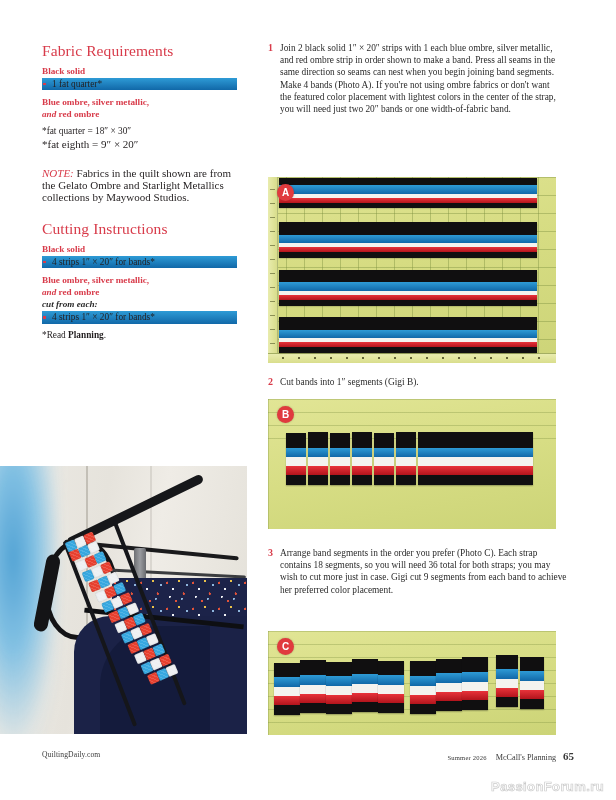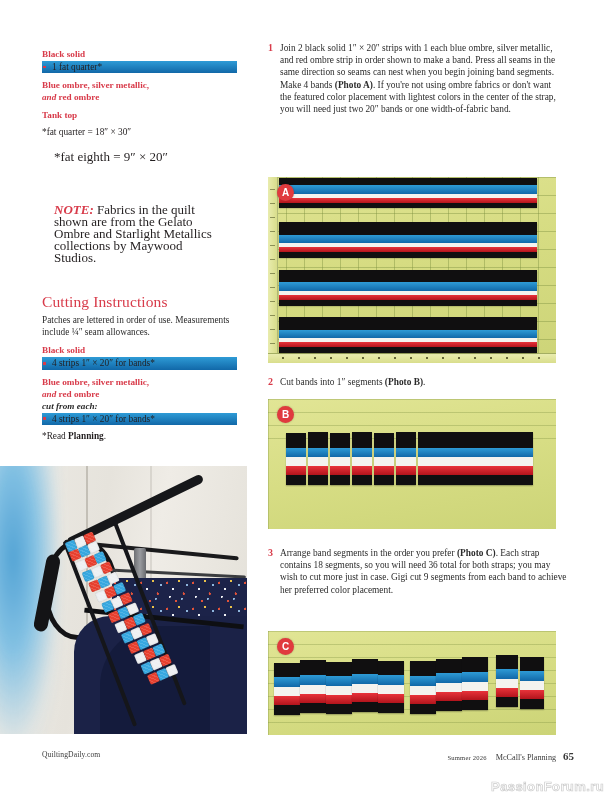--- a/index.html
+++ b/index.html
@@ -12,36 +12,36 @@
   .h-red{color:#d83b4a;font-family:"Liberation Serif",serif;font-weight:400;
          font-size:15.5px;letter-spacing:.1px;margin:0 0 4px 0;line-height:1.1;}
   .body-txt{font-size:9.3px;line-height:12.1px;color:#2b2b2b;margin:0;
             text-align:left;}
   .sub-red{color:#d83b4a;font-weight:bold;font-size:9.2px;line-height:12.1px;margin:6px 0 1px;}
   .sub-red .ital{font-style:italic;}
   ul.bl{list-style:none;margin:0;padding:0;}
   ul.bl li{font-size:9.3px;line-height:12.1px;position:relative;padding-left:10px;margin:0;}
   ul.bl li:before{content:"";position:absolute;left:1px;top:4.6px;width:2.6px;height:2.6px;
                   background:#d83b4a;}
-  .note{font-size:13px;line-height:12.1px;margin:12px;}
-  .note .lead{color:#d83b4a;font-style:italic;font-weight:bold;}
+  .note{font-size:11px;line-height:12.1px;margin:0;}
+  .note .lead{color:#d83b4a;font-style:italic;font-weight:normal;}
   .foot-note{font-size:9.3px;line-height:12.1px;margin:5px 0 0;}
 
   
   #left-col{position:absolute;left:42px;top:42px;width:195px;}
   #right-col{position:absolute;left:268px;top:42px;width:288px;}
 
   .sec-gap{height:17px;}
 
   
   .step{position:relative;padding-left:12px;margin:0 0 0 0;}
   .step .num{position:absolute;left:0;top:0;color:#d83b4a;font-weight:bold;font-size:10px;
              line-height:12.2px;}
   .step p{font-size:9.35px;line-height:12.2px;margin:0;color:#2b2b2b;}
-  .step p b{font-weight:bold;}
+  .step p b{font-weight:normal;}
 
   
   .photo{position:relative;overflow:hidden;background:#d9dd84;}
   .badge{position:absolute;left:9px;top:7px;width:17px;height:17px;border-radius:50%;
          background:#e03a3e;color:#fff;font-family:"Liberation Sans",sans-serif;
          font-weight:bold;font-size:10px;display:flex;align-items:center;justify-content:center;
          z-index:6;box-shadow:0 0 2px rgba(0,0,0,.25);}
 
   
   .mat{position:absolute;inset:0;
@@ -117,48 +117,47 @@
      color:rgba(255,255,255,0);-webkit-text-stroke:.7px rgba(185,185,185,.75);
      letter-spacing:.4px;}
 </style>
 </head>
 <body>
 
 <div class="page">
 
   <div id="left-col">
 
+    <h2 class="h-red">Fabric Requirements</h2>
 
     <div class="sub-red">Black solid</div>
     <ul class="bl">
       <li>1 fat quarter*</li>
     </ul>
 
     <div class="sub-red">
       <span>Blue ombre, silver metallic,</span><br>
       <span class="ital">and</span>
       <span>red ombre</span>
     </div>
 
 
-    <div class="sub-red">Tank top</div>
 
     <p class="foot-note">*fat quarter = 18″ × 30″</p>
     <p class="note">*fat eighth = 9″ × 20″</p>
 
     <div class="sec-gap"></div>
 
     <p class="note">
       <span class="lead">NOTE:</span><span> Fabrics in the quilt shown are from the Gelato Ombre and Starlight Metallics collections by Maywood Studios.</span>
     </p>
 
     <div class="sec-gap"></div>
 
     <h2 class="h-red">Cutting Instructions</h2>
-    <p class="body-txt">Patches are lettered in order of use. Measurements include ¼″ seam allowances.</p>
 
     <div class="sub-red">Black solid</div>
     <ul class="bl">
       <li>4 strips 1″ × 20″ for bands*</li>
     </ul>
 
     <div class="sub-red">
       <span>Blue ombre, silver metallic,</span><br>
       <span class="ital">and</span>
       <span>red ombre</span><br>
@@ -310,21 +309,21 @@
       <span class="k" style="height:13px"></span>
         <span class="bl" style="height:8px"></span>
       <span class="wh" style="height:4px"></span>
         <span class="rd" style="height:5px"></span>
       <span class="k" style="height:6px"></span>
     </div>
   </div>
 
   <div class="step" style="position:absolute;left:268px;top:376px;width:288px;">
     <span class="num">2</span>
-    <p>Cut bands into 1″ segments <b>(Photo B)</b>.</p>
+    <p>Cut bands into 1″ segments <b>(Gigi B)</b>.</p>
   </div>
 
   <div class="photo" id="photoB" style="position:absolute;left:268px;top:399px;width:288px;height:130px;">
     <div class="mat fine"></div>
     <div class="badge">B</div>
 
     <div class="seg" style="left:18px;top:34px;width:20px;height:52px;">
       <span class="k" style="height:15px"></span>
         <span class="bl" style="height:9px"></span>
       <span class="wh" style="height:9px"></span>

